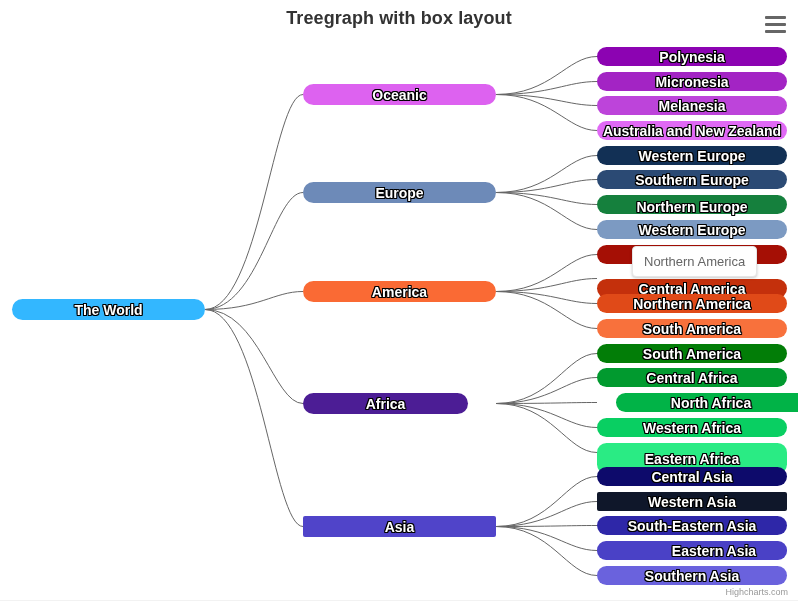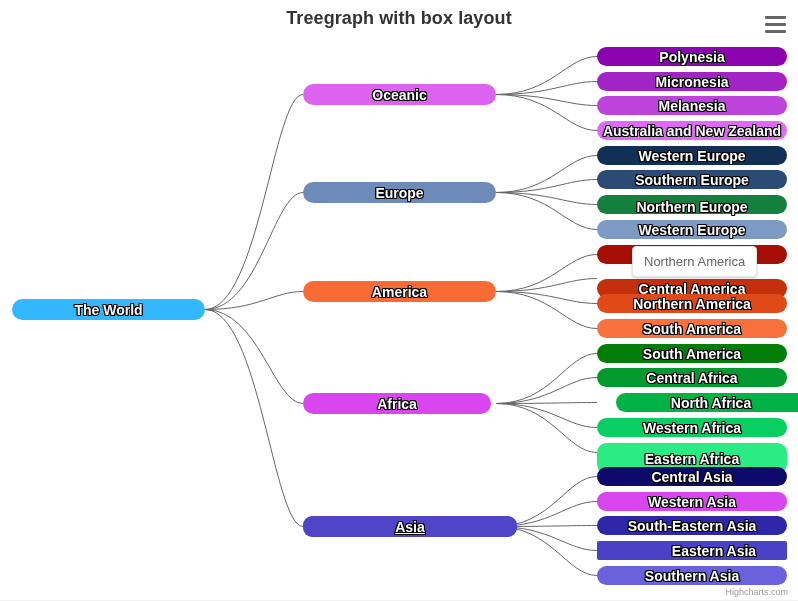--- a/index.html
+++ b/index.html
@@ -155,24 +155,24 @@
       </div>
       <div class="node" style="left: 303px; top: 84px; width: 193px; height: 21px; background: rgb(221, 98, 240); border-radius: 10.5px;">
         <span>Oceanic</span>
       </div>
       <div class="node" style="left: 303px; top: 182px; width: 193px; height: 21px; background: rgb(109, 138, 184); border-radius: 10.5px;">
         <span>Europe</span>
       </div>
       <div class="node" style="left: 303px; top: 281px; width: 193px; height: 21px; background: rgb(250, 106, 52); border-radius: 10.5px;">
         <span>America</span>
       </div>
-      <div class="node" style="left: 303px; top: 393px; width: 188px; height: 21px; background: #d946ef; border-radius: 10.5px;">
+      <div class="node" style="left: 303px; top: 393px; width: 165px; height: 21px; background: #4c1d95; border-radius: 10.5px;">
         <span>Africa</span>
       </div>
-      <div class="node" style="left: 303px; top: 516px; width: 214px; height: 21px; background: rgb(80, 68, 201); border-radius: 9px; text-decoration: underline;">
+      <div class="node" style="left: 303px; top: 516px; width: 193px; height: 21px; background: rgb(80, 68, 201); border-radius: 2px;">
         <span>Asia</span>
       </div>
       <div class="node" style="left: 597px; top: 47px; width: 190px; height: 19px; background: rgb(140, 3, 178); border-radius: 9.5px;">
         <span>Polynesia</span>
       </div>
       <div class="node" style="left: 597px; top: 72px; width: 190px; height: 19px; background: rgb(163, 36, 196); border-radius: 9.5px;">
         <span>Micronesia</span>
       </div>
       <div class="node" style="left: 597px; top: 96px; width: 190px; height: 19px; background: rgb(189, 68, 218); border-radius: 9.5px;">
         <span>Melanesia</span>
@@ -215,27 +215,27 @@
       </div>
       <div class="node" style="left: 597px; top: 418px; width: 190px; height: 19px; background: rgb(9, 207, 98); border-radius: 9.5px;">
         <span>Western Africa</span>
       </div>
       <div class="node" style="left: 597px; top: 443px; width: 190px; height: 31px; background: rgb(42, 235, 132); border-radius: 9.5px;">
         <span>Eastern Africa</span>
       </div>
       <div class="node" style="left: 597px; top: 467px; width: 190px; height: 19px; background: rgb(13, 10, 107); border-radius: 9.5px;">
         <span>Central Asia</span>
       </div>
-      <div class="node" style="left: 597px; top: 492px; width: 190px; height: 19px; background: #d946ef; border-radius: 9px;">
+      <div class="node" style="left: 597px; top: 492px; width: 190px; height: 19px; background: #0f172a; border-radius: 2px;">
         <span>Western Asia</span>
       </div>
       <div class="node" style="left: 597px; top: 516px; width: 190px; height: 19px; background: rgb(46, 39, 168); border-radius: 9.5px;">
         <span>South-Eastern Asia</span>
       </div>
-      <div class="node" style="left: 597px; top: 541px; width: 190px; height: 19px; background: rgb(74, 65, 198); border-radius: 2px; padding-left: 44px;">
+      <div class="node" style="left: 597px; top: 541px; width: 190px; height: 19px; background: rgb(74, 65, 198); border-radius: 9px; padding-left: 44px;">
         <span>Eastern Asia</span>
       </div>
       <div class="node" style="left: 597px; top: 566px; width: 190px; height: 19px; background: rgb(106, 98, 221); border-radius: 9.5px;">
         <span>Southern Asia</span>
       </div>
     </div>
 
   <div id="tooltip" style="left: 632px; top: 246px; min-width: 122px; text-align: center;">Northern America</div>
 
   <div id="credits">Highcharts.com</div>

